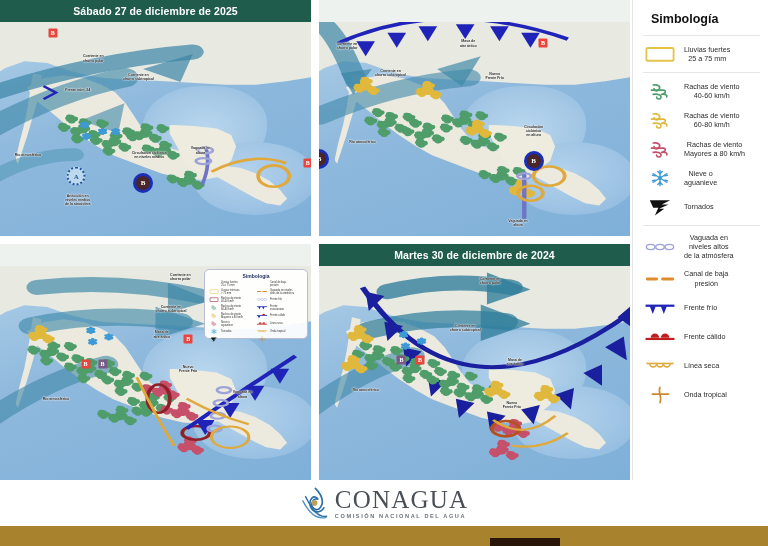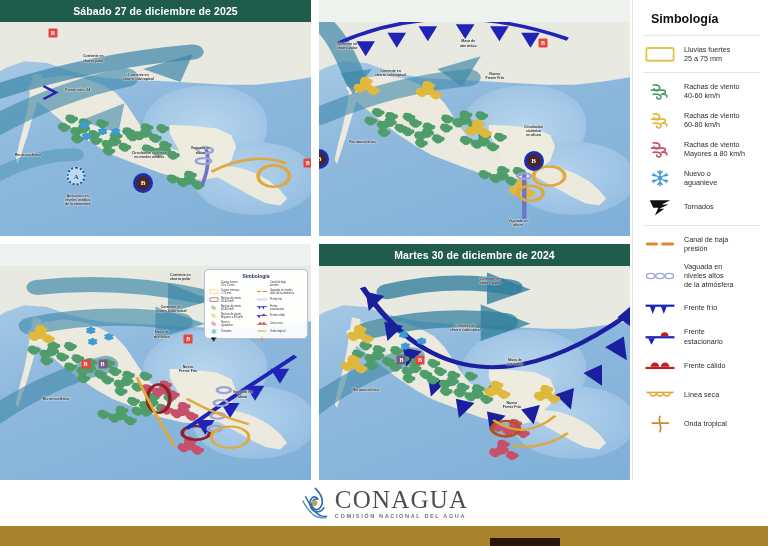--- a/index.html
+++ b/index.html
@@ -104,21 +104,21 @@
   .inset-grid { display:grid; grid-template-columns:10px 1fr 12px 1fr;
     gap:1px 2px; align-items:center; }
   .inset-grid .it { font-size:2.6px; color:#333; line-height:1.05; white-space:pre-line; }
   .ico-sm { width:10px; height:7px; display:block; }
 
   
   #legend { position:absolute; left:632px; top:0; width:136px; height:490px;
     background:#ffffff; border-left:1px solid #e4e4e4; padding:10px 8px 6px 10px; }
   #legend h3 { font-size:12.5px; color:#111; margin:2px 0 9px 8px; font-weight:bold; }
   .lg-sep { height:1px; background:#e6e6e6; margin:4px 0 7px; }
-  .lg-row { display:flex; align-items:center; gap:7px; margin-bottom:7px; }
+  .lg-row { display:flex; align-items:center; gap:7px; margin-bottom:7px;text-align:center; }
   .lg-ico { width:34px; min-width:34px; height:22px; display:flex;
     align-items:center; justify-content:center; }
   .lg-txt { font-size:7.2px; color:#2b2b2b; line-height:1.28; white-space:pre-line; }
 
   
   #footer { position:absolute; left:0; top:480px; width:768px; height:46px;
     background:#fff; display:flex; align-items:center; justify-content:center; gap:7px; }
   #logo-mark { width:28px; height:32px; }
   .brand-txt { display:flex; flex-direction:column; line-height:1; }
   .brand-main { font-family:"Liberation Serif", serif; font-size:25px;
@@ -1511,82 +1511,69 @@
           <span class="lg-ico">
             <svg viewBox="0 0 40 22" width="34" height="20" preserveAspectRatio="xMidYMid meet">
               <g stroke="#3d9ad4" stroke-width="1.7" stroke-linecap="round" fill="none">
         <path d="M20 2 V20 M12 6 L28 16 M28 6 L12 16"></path>
         <path d="M20 6 l-2.6 -2.6 M20 6 l2.6 -2.6 M20 16 l-2.6 2.6 M20 16 l2.6 2.6"></path>
         <path d="M14.5 8.4 l-3.4 -.6 M25.5 13.6 l3.4 .6 M25.5 8.4 l3.4 -.6 M14.5 13.6 l-3.4 .6"></path>
               </g>
         <circle cx="20" cy="11" r="2.3" fill="#3d9ad4"></circle>
             </svg>
           </span>
-          <span class="lg-txt">Nuevo o
+          <span class="lg-txt">Nieve o
 aguanieve</span>
         </div>
         <div class="lg-row">
           <span class="lg-ico">
             <svg viewBox="0 0 40 22" width="34" height="20" preserveAspectRatio="xMidYMid meet">
               <path d="M8 3 L32 3 L22 8 L30 8 L19 13 L25 13 L14 21 L18 12 L12 12 Z" fill="#111"></path>
             </svg>
           </span>
           <span class="lg-txt">Tornados</span>
         </div>
         <div class="lg-sep"></div>
-        <div class="lg-row">
-          <span class="lg-ico">
-            <svg viewBox="0 0 40 22" width="34" height="20" preserveAspectRatio="xMidYMid meet">
-              <g stroke="#e08a2e" stroke-width="3.4" stroke-linecap="round">
-        <path d="M5 11 H16"></path>
-                <path d="M23 11 H35"></path>
-              </g>
-            </svg>
-          </span>
-          <span class="lg-txt">Canal de baja
-presión</span>
-        </div>
         <div class="lg-row">
           <span class="lg-ico">
             <svg viewBox="0 0 40 22" width="34" height="20" preserveAspectRatio="xMidYMid meet">
               <g fill="none" stroke="#9fa4d8" stroke-width="1.6">
         <ellipse cx="9" cy="11" rx="5" ry="3.1"></ellipse>
                 <ellipse cx="20" cy="11" rx="5" ry="3.1"></ellipse>
         <ellipse cx="31" cy="11" rx="5" ry="3.1"></ellipse>
               </g>
             </svg>
           </span>
           <span class="lg-txt">Vaguada en
 niveles altos
 de la atmósfera</span>
         </div>
         <div class="lg-row">
           <span class="lg-ico">
             <svg viewBox="0 0 40 22" width="34" height="20" preserveAspectRatio="xMidYMid meet">
+              <g stroke="#e08a2e" stroke-width="3.4" stroke-linecap="round">
+        <path d="M5 11 H16"></path>
+                <path d="M23 11 H35"></path>
+              </g>
+            </svg>
+          </span>
+          <span class="lg-txt">Canal de baja
+presión</span>
+        </div>
+        <div class="lg-row">
+          <span class="lg-ico">
+            <svg viewBox="0 0 40 22" width="34" height="20" preserveAspectRatio="xMidYMid meet">
               <g fill="#1f23b8">
                 <rect x="3" y="7" width="34" height="2.6"></rect>
         <polygon points="8,9 15,9 11.5,18"></polygon>
                 <polygon points="21,9 28,9 24.5,18"></polygon>
               </g>
             </svg>
           </span>
           <span class="lg-txt">Frente frío</span>
-        </div>
-        <div class="lg-row">
-          <span class="lg-ico">
-            <svg viewBox="0 0 40 22" width="34" height="20" preserveAspectRatio="xMidYMid meet">
-              <g>
-                <rect x="3" y="10" width="34" height="2.6" fill="#1f23b8"></rect>
-        <polygon points="6,12.6 14,12.6 10,20" fill="#1f23b8"></polygon>
-        <path d="M21 10 a4.5 4.5 0 0 1 9 0 z" fill="#c01f1f"></path>
-              </g>
-            </svg>
-          </span>
-          <span class="lg-txt">Frente
-estacionario</span>
         </div>
         <div class="lg-row">
           <span class="lg-ico">
             <svg viewBox="0 0 40 22" width="34" height="20" preserveAspectRatio="xMidYMid meet">
               <g>
                 <rect x="3" y="12" width="34" height="2.6" fill="#c01f1f"></rect>
         <path d="M9 12 a5 5 0 0 1 10 0 z" fill="#c01f1f"></path>
         <path d="M21 12 a5 5 0 0 1 10 0 z" fill="#c01f1f"></path>
               </g>
             </svg>

